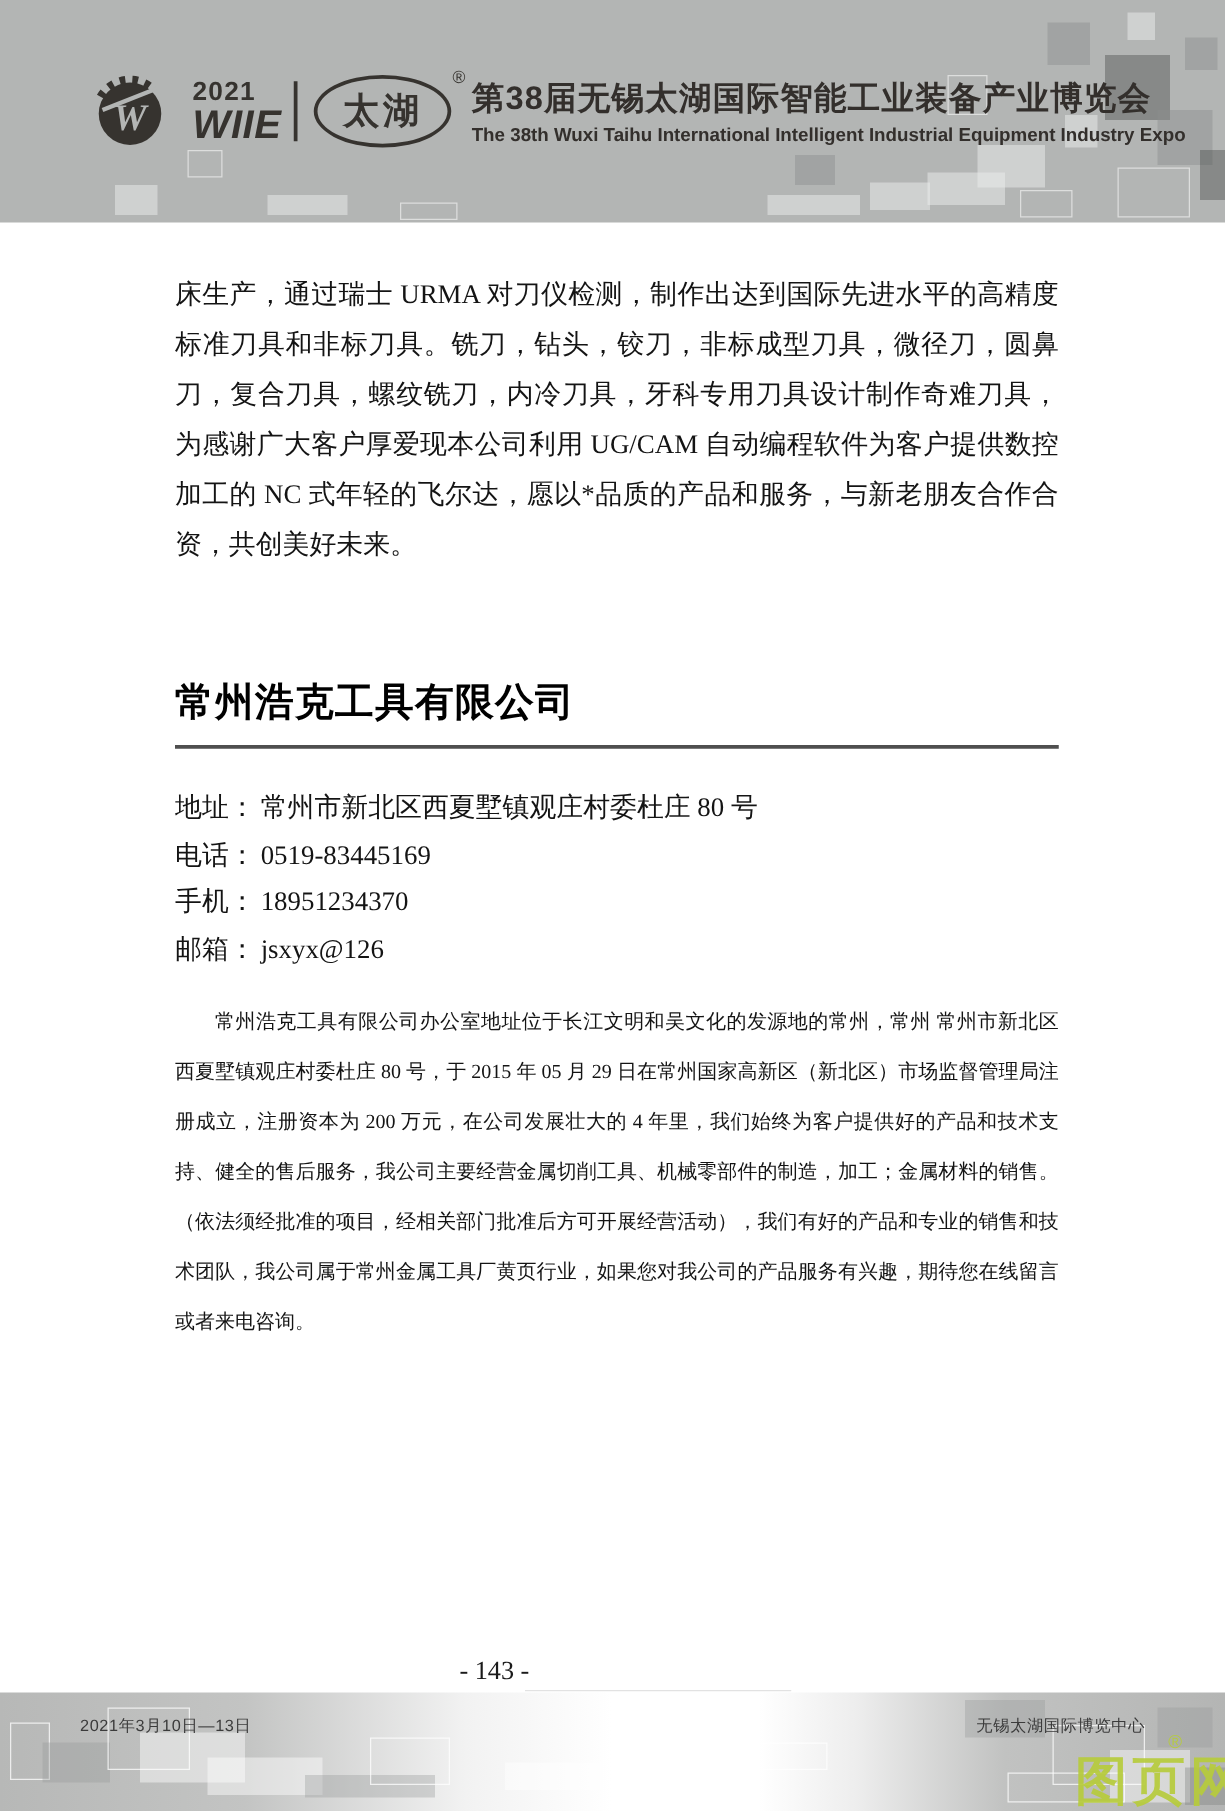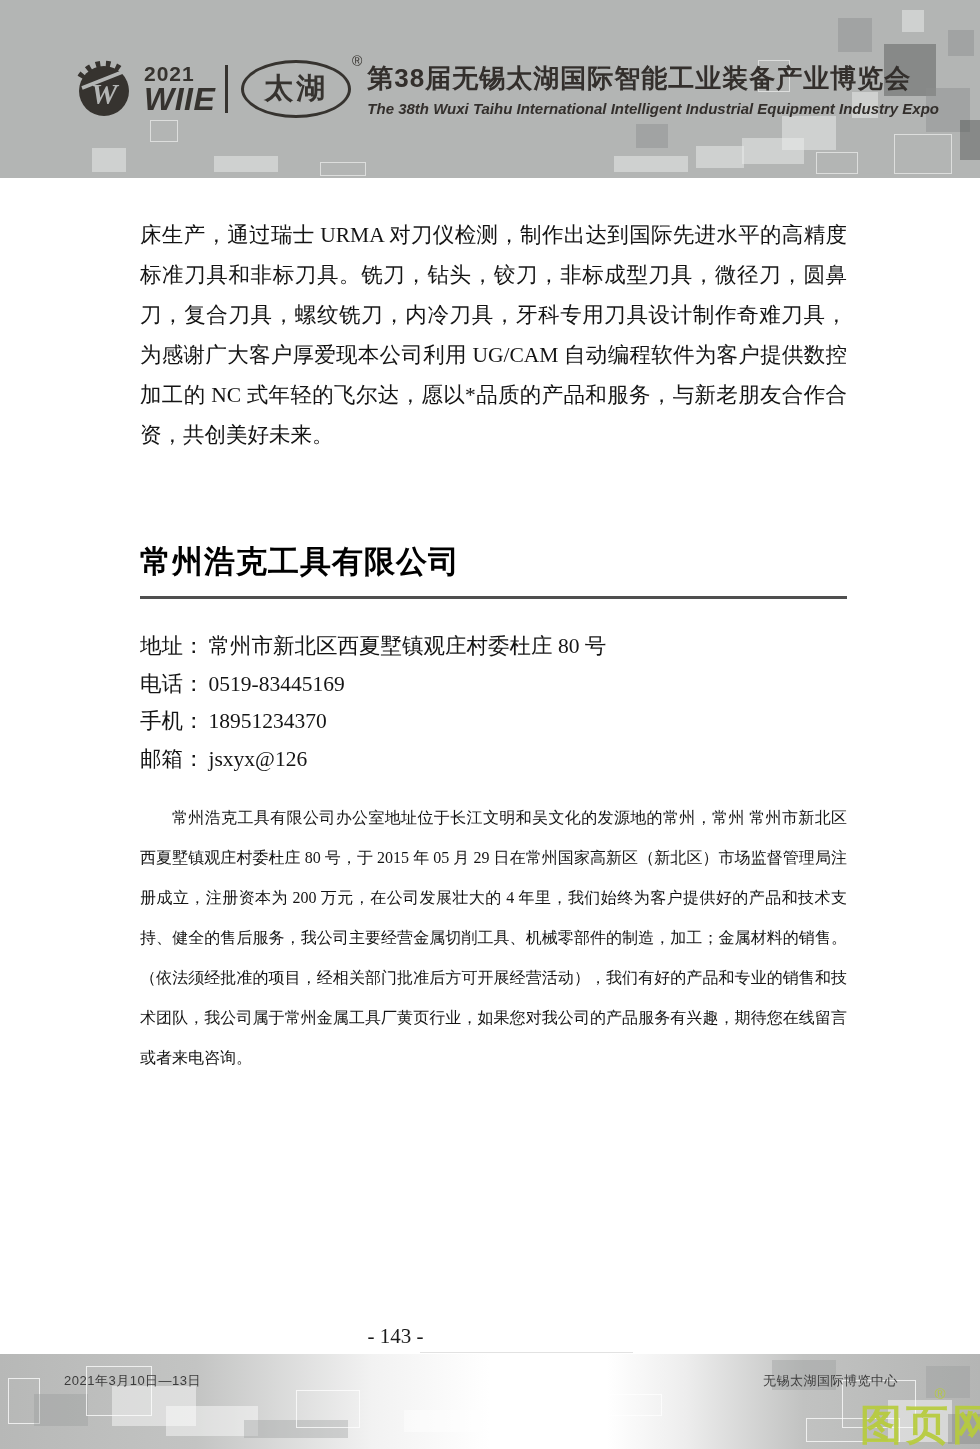--- a/index.html
+++ b/index.html
@@ -17,21 +17,21 @@
     background:#b3b5b4;
   }
   .header-inner{
     position:relative;z-index:2;
     display:flex;align-items:center;height:100%;
     padding-left:74px;box-sizing:border-box;
   }
   .logo-group{display:flex;align-items:center;flex:0 0 auto;}
   .logo-text{
     font-family:"Liberation Sans","DejaVu Sans",sans-serif;
-    font-weight:bold;color:#36332f;line-height:0.95;margin-left:10px;
+    font-weight:bold;color:#36332f;line-height:0.95;margin-left:20px;
   }
   .logo-year{font-size:21px;letter-spacing:1px;}
   .logo-brand{font-size:32px;letter-spacing:0.5px;font-style:italic;}
   .logo-divider{width:3px;height:48px;background:#36332f;margin:0 13px 0 10px;}
   .seal{
     position:relative;
     width:104px;height:52px;
     border:3px solid #36332f;border-radius:50%;
     display:flex;align-items:center;justify-content:center;
     font-weight:bold;font-size:29px;color:#36332f;
@@ -42,21 +42,21 @@
     font-size:14px;font-weight:normal;letter-spacing:0;
     font-family:"Liberation Sans","DejaVu Sans",sans-serif;
   }
   .title-block{margin-left:16px;}
   .title-cn{
     font-family:"Liberation Sans","DejaVu Sans",sans-serif;
     font-weight:900;font-size:26px;color:#332f2c;letter-spacing:1px;
   }
   .title-en{
     font-family:"Liberation Sans","DejaVu Sans",sans-serif;
-    font-weight:bold;font-size:15px;color:#332f2c;margin-top:4px;font-style:italic;
+    font-weight:bold;font-size:15px;color:#332f2c;margin-top:4px;
   }
   
   .decor{position:absolute;z-index:1;}
   
   .content{position:absolute;left:140px;width:707px;}
   .intro{top:215px;font-size:21.5px;line-height:40px;text-align:justify;}
   .company-heading{
     top:541px;
     font-family:"Liberation Sans","DejaVu Sans",sans-serif;
     font-weight:900;font-size:31px;color:#000;
@@ -83,21 +83,21 @@
     background:linear-gradient(90deg,
       #b7b8b7 0%, #c3c4c3 20%, #f2f2f2 38%, #ffffff 50%,
       #ffffff 62%, #ededed 70%, #c1c2c1 82%, #b4b5b4 100%);
   }
   .footer-dates,.footer-venue{
     position:absolute;top:18px;z-index:2;
     font-family:"Liberation Sans","DejaVu Sans",sans-serif;
     font-size:13px;color:#3b3b3b;letter-spacing:0.5px;
   }
   .footer-dates{left:64px;}
-  .footer-venue{right:82px;margin-left:22px;}
+  .footer-venue{right:64px;margin-left:22px;}
   
   .watermark{
     position:absolute;right:-18px;bottom:-4px;z-index:3;
     font-family:"Liberation Sans","DejaVu Sans",sans-serif;
     font-weight:900;font-size:42px;letter-spacing:4px;
     color:#b7cc3c;opacity:0.92;
   }
   .watermark-reg{
     position:absolute;top:-12px;left:54%;
     font-size:15px;font-weight:normal;letter-spacing:0;

